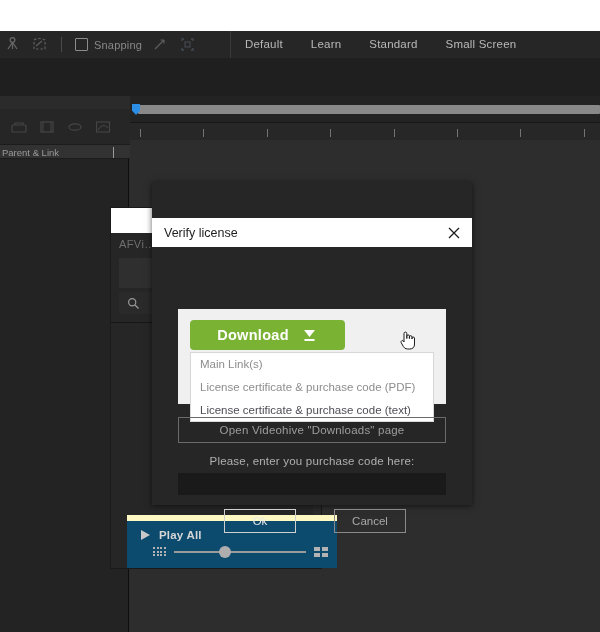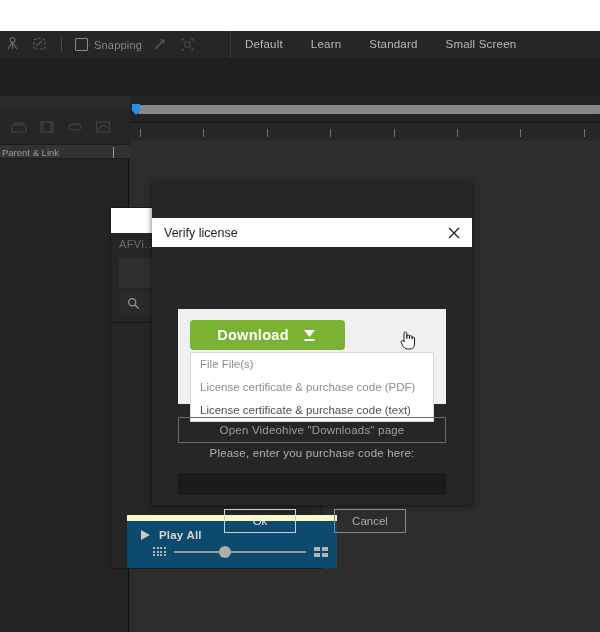--- a/index.html
+++ b/index.html
@@ -399,21 +399,21 @@
     box-sizing: border-box;
     color: #9d9d9d;
     font-size: 11.5px;
     display: flex;
     align-items: center;
     justify-content: center;
     letter-spacing: .2px;
   }
   .pc-label {
     position: absolute;
-    left: 0; top: 236px;
+    left: 0; top: 244px;
     width: 320px;
     text-align: center;
     color: #b0b0b0;
     font-size: 11.5px;
     letter-spacing: .2px;
   }
   .pc-input {
     position: absolute;
     left: 26px; top: 262px;
     width: 268px; height: 22px;
@@ -617,21 +617,21 @@
 
       <div class="dl-card">
         <div class="dl-btn">
           <span>Download</span>
           <svg class="dl-arrow" width="17" height="15" viewBox="0 0 17 15">
             <path d="M3 2 L14 2 L8.5 9 Z" fill="#ffffff"></path>
             <rect x="3.5" y="11" width="10" height="2" fill="#ffffff"></rect>
           </svg>
         </div>
         <div class="dl-list">
-          <div class="dl-item">File File(s)</div>
+          <div class="dl-item">Main Link(s)</div>
           <div class="dl-item">License certificate &amp; purchase code (PDF)</div>
           <div class="dl-item hovered">License certificate &amp; purchase code (text)</div>
         </div>
       </div>
 
       <div class="open-btn">Open Videohive "Downloads" page</div>
 
       <div class="pc-label">Please, enter you purchase code here:</div>
 
       <input class="pc-input" type="text" value="" style="">

